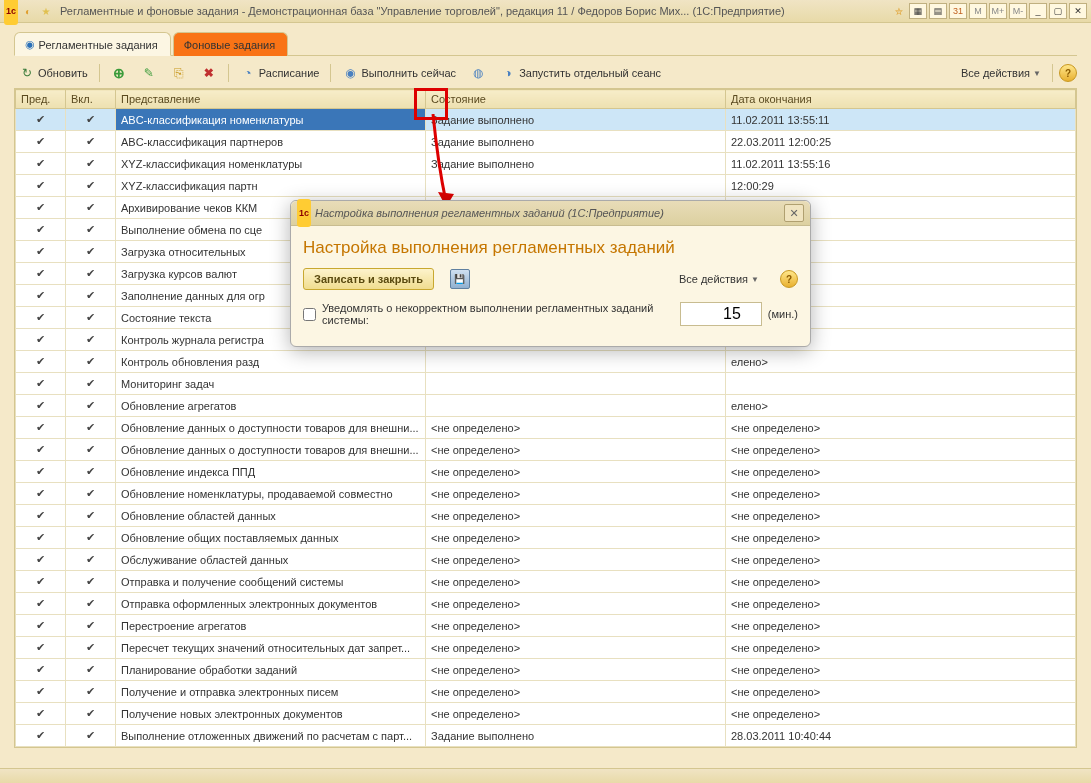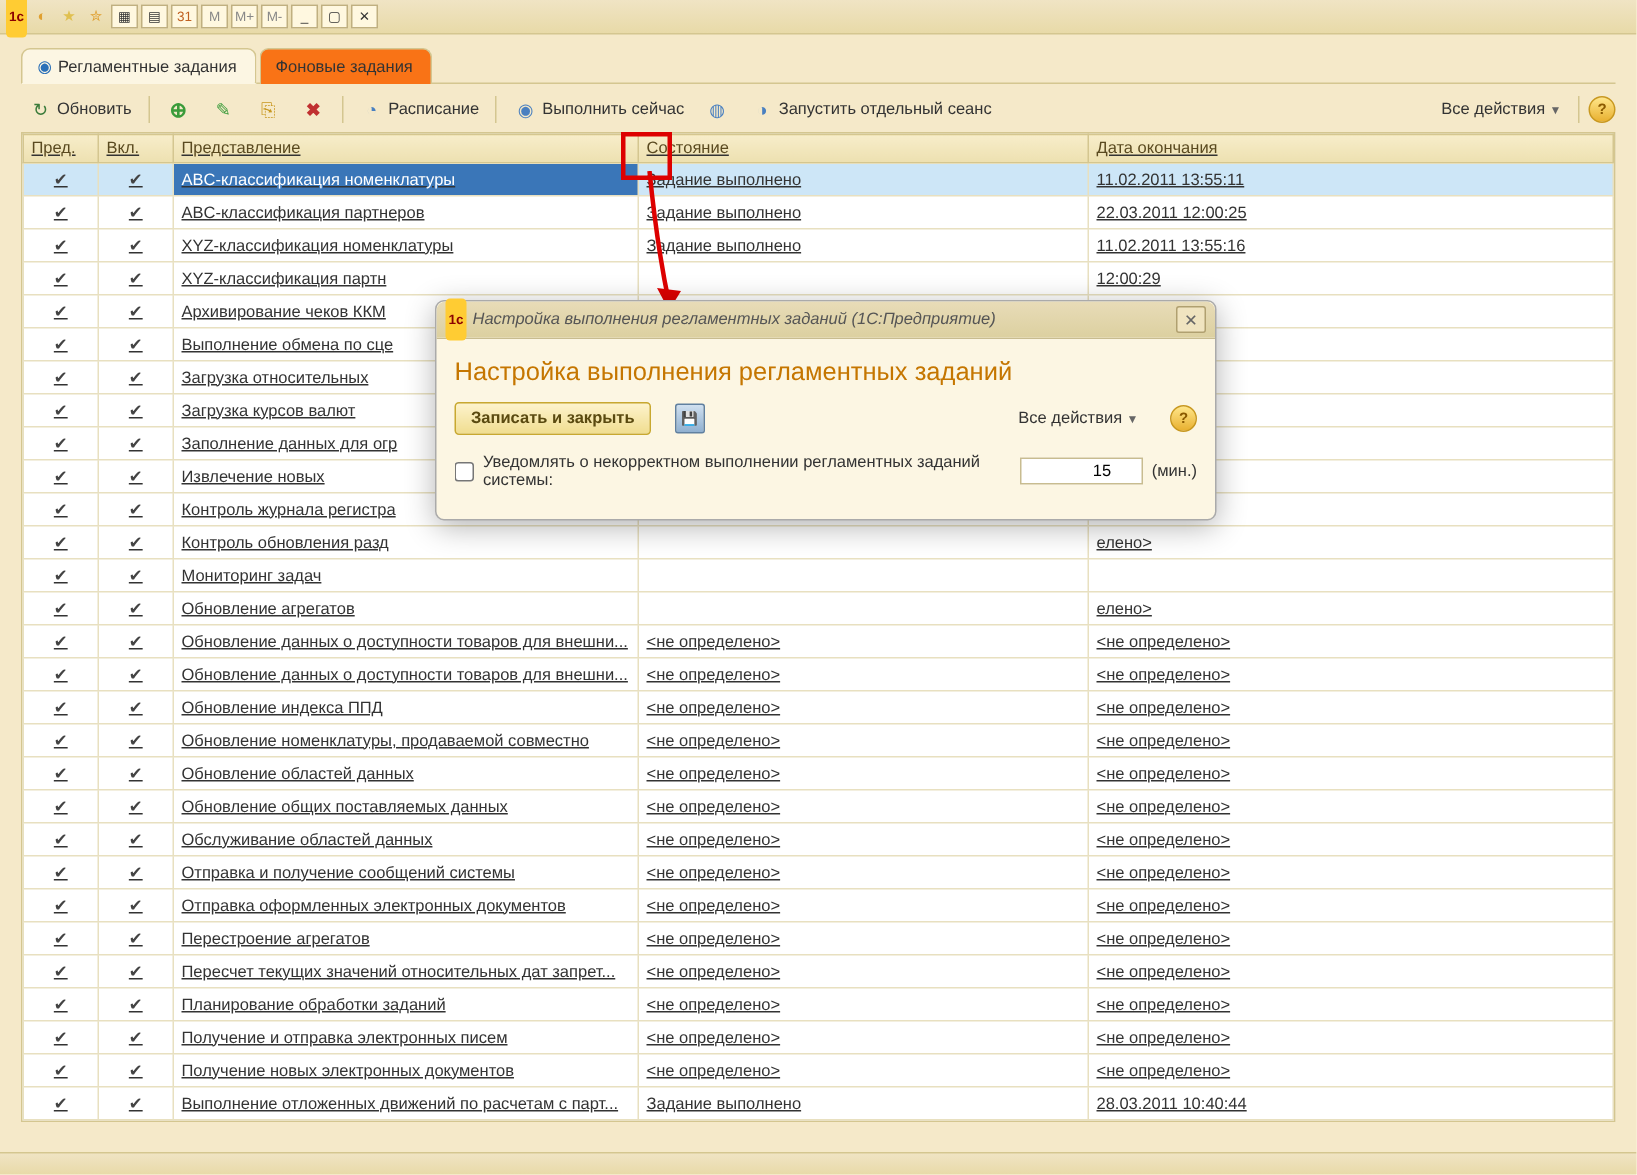--- a/index.html
+++ b/index.html
@@ -20,50 +20,51 @@
 .tbtn{display:inline-flex;align-items:center;gap:3px;padding:2px 4px;border:1px solid transparent;border-radius:3px;cursor:pointer;}
 .ticon{width:16px;height:16px;display:inline-flex;align-items:center;justify-content:center;font-size:12px;}
 .green-plus{color:#3a9b3a;font-weight:bold;font-size:14px;}
 .blue-arrows{color:#3a7b3a;}
 .red-x{color:#c03030;font-weight:bold;}
 .sep{width:1px;height:18px;background:#d4c690;margin:0 2px;}
 .spacer{flex:1;}
 .highlight-red{position:absolute;border:3px solid #d00;pointer-events:none;z-index:50;}
 .red-arrow{position:absolute;pointer-events:none;z-index:49;}
 .grid-wrap{border:1px solid #d4c690;background:#fff;}
-.grid{width:100%;border-collapse:collapse;table-layout:fixed;text-decoration:underline;}
+.grid{width:100%;border-collapse:collapse;table-layout:fixed;}
 .grid th{background:linear-gradient(#f7edc9,#ede0b0);border:1px solid #d4c690;padding:3px 5px;text-align:left;font-weight:normal;color:#5a4a20;font-size:11px;}
 .grid td{border:1px solid #e8e0c0;padding:2px 5px;height:17px;white-space:nowrap;overflow:hidden;text-overflow:ellipsis;font-size:11px;}
 .grid tr.selected td{background:#cde6f7;}
 .grid tr.selected td.repr{background:#3a76b8;color:#fff;}
 .check{color:#444;text-align:center;}
 .dropdown-arrow{font-size:8px;color:#666;}
 .help-circle{width:16px;height:16px;border-radius:50%;background:linear-gradient(#ffe68a,#e8b030);color:#8b5a00;display:inline-flex;align-items:center;justify-content:center;font-weight:bold;font-size:10px;border:1px solid #c89820;}
 .dialog{position:absolute;left:290px;top:200px;width:519px;background:#fcf6e3;border:1px solid #aaa;border-radius:6px;box-shadow:0 4px 20px rgba(0,0,0,0.3);z-index:100;}
 .dialog-titlebar{height:24px;background:linear-gradient(#e8dcb8,#dcd0a0);border-bottom:1px solid #c8bc90;border-radius:6px 6px 0 0;display:flex;align-items:center;padding:0 6px;}
 .dialog-titlebar .dtitle{flex:1;color:#555;font-size:11px;padding-left:4px;font-style:italic;}
 .dialog-close{width:18px;height:16px;border:1px solid #b0a070;background:#f0e4c0;display:inline-flex;align-items:center;justify-content:center;cursor:pointer;font-size:11px;color:#666;border-radius:2px;}
 .dialog-body{padding:10px 12px 14px 12px;}
 .dialog-body h2{color:#c57600;font-size:17px;font-weight:normal;margin:2px 0 10px 0;}
 .dlg-toolbar{display:flex;align-items:center;gap:16px;margin-bottom:12px;}
 .btn-primary{background:linear-gradient(#fdf3cc,#f0dd90);border:1px solid #c8a830;border-radius:3px;padding:4px 10px;font-weight:bold;color:#5a4a10;cursor:pointer;font-size:11px;}
 .disk-icon{width:18px;height:18px;background:linear-gradient(#d0e0f0,#90b0d0);border:1px solid #6080a0;border-radius:2px;display:inline-flex;align-items:center;justify-content:center;font-size:9px;color:#fff;cursor:pointer;}
 .dlg-row{display:flex;align-items:center;gap:6px;margin:6px 0;font-size:11px;color:#333;}
 .dlg-row input[type=checkbox]{margin:0;}
-.num-input{width:40px;border:1px solid #c8bc90;background:#fff;padding:2px 20px;text-align:right;font-size:11px;}
+.num-input{width:40px;border:1px solid #c8bc90;background:#fff;padding:2px 20px;text-align:right;font-size:16px;}
 .status-footer{height:14px;background:linear-gradient(#f0e4c4,#e8daa8);border-top:1px solid #d4c690;position:absolute;bottom:0;left:0;right:0;}
 </style>
 </head>
 <body>
 
 <div class="window">
   <div class="titlebar">
     <span class="tb-icon tb-1c">1c</span>
     <span class="tb-icon" style="color:#e0a030">◐</span>
     <span class="tb-icon" style="color:#e0c050">★</span>
+    <span class="tb-title">Регламентные и фоновые задания - Демонстрационная база "Управление торговлей", редакция 11 / Федоров Борис Мих...  (1С:Предприятие)</span>
     <div class="tb-btns">
       <span class="tb-icon" style="color:#e0a030">✮</span>
       <span class="tb-sq">▦</span>
       <span class="tb-sq">▤</span>
       <span class="tb-sq" style="color:#c06020">31</span>
       <span class="tb-sq" style="color:#888">M</span>
       <span class="tb-sq" style="color:#888">M+</span>
       <span class="tb-sq" style="color:#888">M-</span>
       <span class="tb-sq">_</span>
       <span class="tb-sq">▢</span>
@@ -205,21 +206,21 @@
             <tr>
               <td class="check">✔</td>
               <td class="check">✔</td>
               <td class="repr">Заполнение данных для огр</td>
               <td></td>
               <td>11:27:30</td>
             </tr>
             <tr>
               <td class="check">✔</td>
               <td class="check">✔</td>
-              <td class="repr">Извлечение новых</td>
+              <td class="repr">Состояние текста</td>
               <td></td>
               <td>елено&gt;</td>
             </tr>
             <tr>
               <td class="check">✔</td>
               <td class="check">✔</td>
               <td class="repr">Контроль журнала регистра</td>
               <td></td>
               <td>елено&gt;</td>
             </tr>

